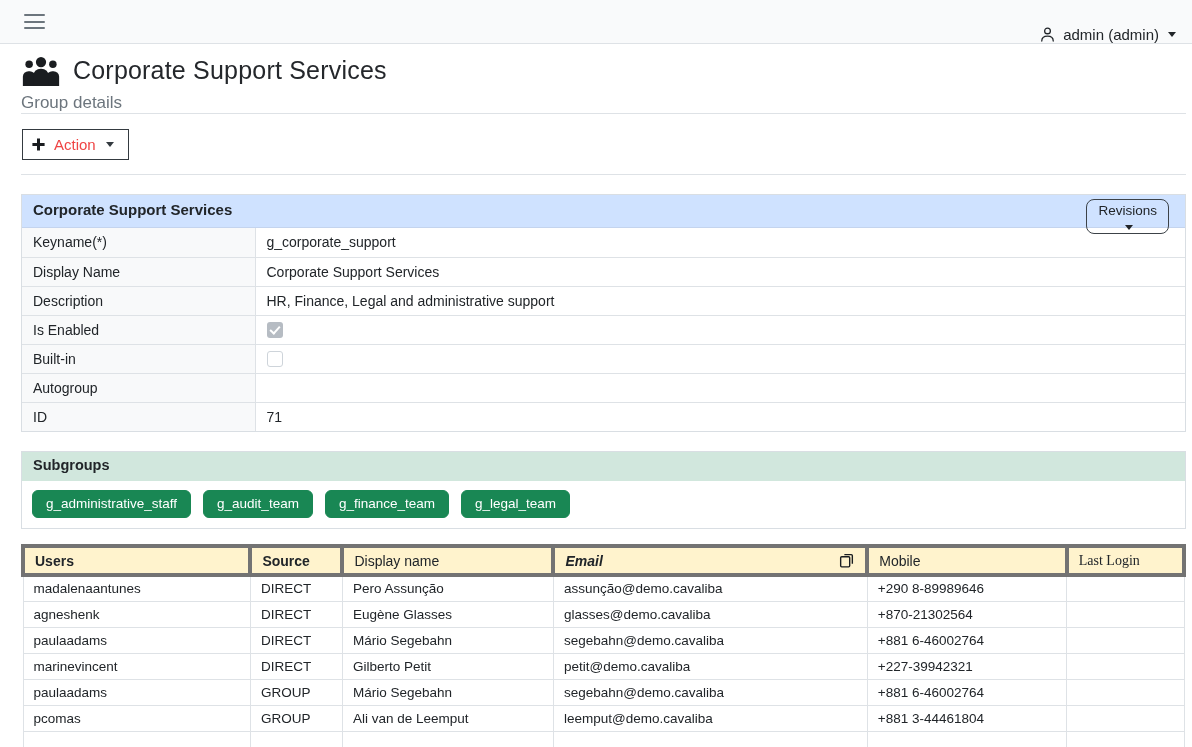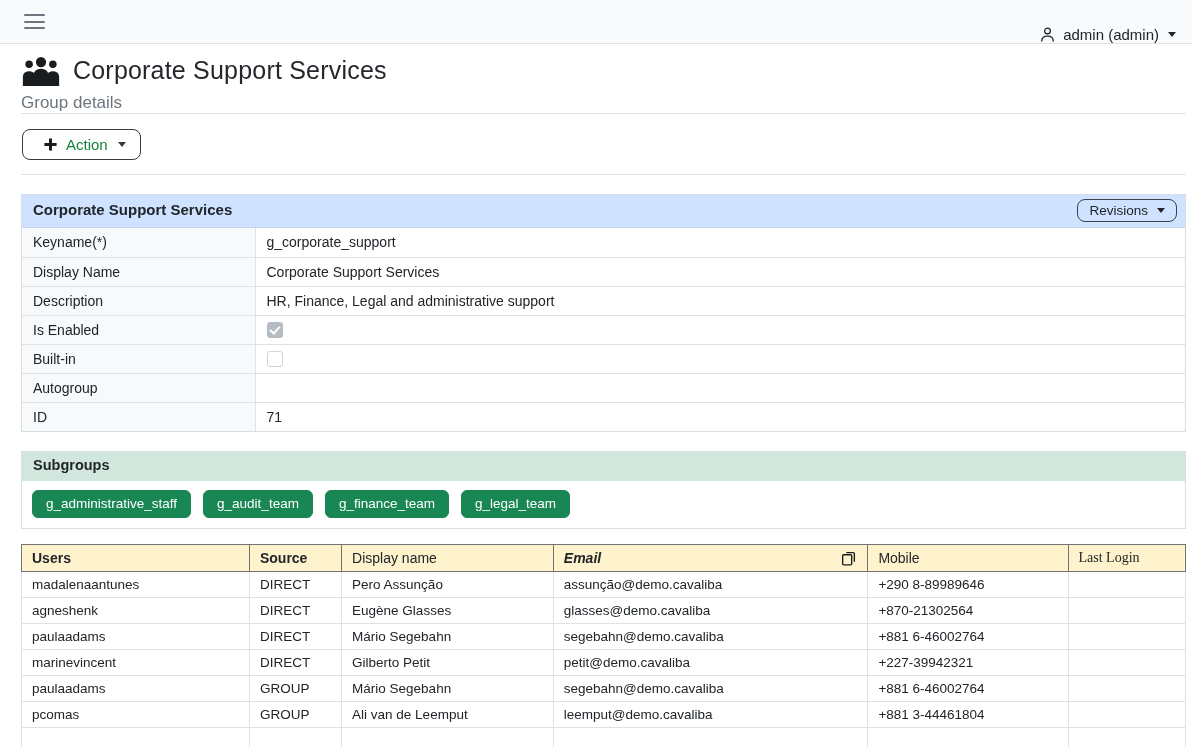--- a/index.html
+++ b/index.html
@@ -21,33 +21,33 @@
   .page-head { padding-top:11px; }
   .title-row { display:flex; align-items:center; gap:12px; }
   .page-title { font-size:25px; font-weight:500; color:#24272b; letter-spacing:.2px; }
   .page-subtitle { font-size:17px; color:#6c757d; margin-top:7px; }
   hr.rule { border:none; border-top:1px solid #dee2e6; margin:0; }
   .rule-1 { margin-top:14px; }
 
   
   .action-bar { padding:15px 0 14px 1px; }
   .btn-action { display:inline-flex; align-items:center; gap:8px; background:#fff;
-    border:1px solid #343a40; border-radius:8px; padding:6px 14px 6px 20px;
-    font-size:15px; color:#15803d; cursor:pointer; font-family:inherit; }
+    border:1px solid #343a40; border-radius:0; padding:6px 14px 6px 8px;
+    font-size:15px; color:#ef4444; cursor:pointer; font-family:inherit; }
   .btn-action .caret { border-top-color:#343a40; }
 
   
   .panel { border:1px solid #d9dee3; margin-top:19px; }
   .panel-head { position:relative; padding:6px 11px; font-weight:bold; font-size:15px; }
   .panel-head.blue { background:#cfe2ff; border-bottom:1px solid #c4d4ee; height:33px; }
   .panel-head.green { background:#d1e7dd; height:29px; font-size:14.5px; padding-top:5px; }
-  .btn-revisions { position:absolute; top:4px; right:8px; display:inline-flex; align-items:center;
+  .btn-revisions { position:absolute; top:4px; right:16px; display:inline-flex; align-items:center;
     gap:7px; background:transparent; border:1px solid #3c4248; border-radius:8px;
     padding:3px 11px; font-size:13.5px; font-weight:normal; color:#212529;
-    cursor:pointer; font-family:inherit; }
+    cursor:pointer; font-family:inherit;flex-direction:column; }
 
   
   table.details { width:100%; border-collapse:collapse; font-size:14px; }
   table.details td { border:1px solid #dee2e6; padding:4px 11px; height:29px; vertical-align:middle; }
   table.details td.lbl { background:#f8f9fa; width:233px;margin-top:12px; }
   table.details tr td { border-left:none; }
   table.details tr td:first-child { border-left:none; }
   table.details tr td:last-child { border-right:none; }
   table.details tr:last-child td { border-bottom:none; }
   table.details tr:first-child td { border-top:none; }
@@ -61,21 +61,21 @@
 
   
   .subgroups-body { padding:9px 10px 10px 10px; display:flex; gap:12px; }
   .tag-btn { background:#198754; color:#fff; border:1px solid #198754; border-radius:6px;
     font-size:13.5px; padding:4px 13px; cursor:pointer; font-family:inherit; line-height:18px; }
 
   
   table.users { width:100%; border-collapse:collapse; font-size:13.5px; margin-top:15px;
     border:1px solid #dee2e6; }
   table.users th { background:#fff3cd; text-align:left; font-weight:normal; font-size:14px;
-    padding:4px 10px; border:1px solid #737373; height:27px; vertical-align:middle; }
+    padding:4px 10px; border:4px solid #737373; height:27px; vertical-align:middle; }
   table.users th.b { font-weight:bold; }
   table.users td { border:1px solid #dee2e6; padding:3px 10px; height:26px; vertical-align:middle; }
   th.col-users { width:232px; } th.col-source { width:93px; } th.col-display { width:217px; }
   th.col-email { width:320px;font-style:italic; } th.col-mobile { width:205px; } th.col-last { width:120px;font-family:Liberation Serif, serif; }
   .th-email-inner { display:flex; align-items:center; justify-content:space-between; }
   .copy-icon { cursor:pointer; display:inline-flex; }
 </style>
 </head>
 <body>
 

